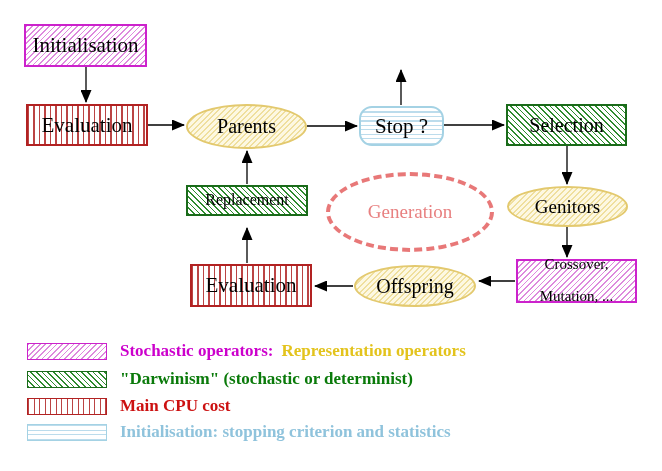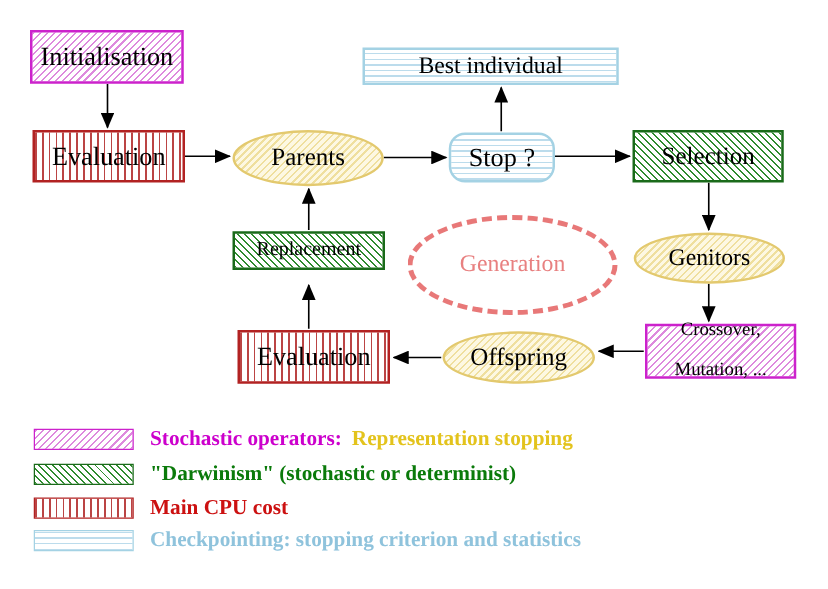--- a/index.html
+++ b/index.html
@@ -82,23 +82,20 @@
   </div>
 
   <div class="node lines-red" id="evaluation-top">
     <span>Evaluation</span>
   </div>
 
   <div class="node hatch-yellow ellipse" id="parents">
     <span>Parents</span>
   </div>
 
-  <div class="node lines-cyan" id="best-individual">
-    <span>Best individual</span>
-  </div>
 
   <div class="node lines-cyan" id="stop">
     <span>Stop ?</span>
   </div>
 
   <div class="node hatch-yellow ellipse" id="genitors">
     <span>Genitors</span>
   </div>
 
   <div class="node hatch-green" id="selection">
@@ -122,31 +119,31 @@
     <span>Replacement</span>
   </div>
 
   <div class="node" id="generation">
     <span>Generation</span>
   </div>
 
   <div class="legend-row" id="legend-row-1">
     <div class="legend-swatch hatch-magenta"></div>
     <span class="legend-text txt-magenta">Stochastic operators:</span>
-    <span class="legend-text txt-gold">Representation stopping</span>
+    <span class="legend-text txt-gold">Representation operators</span>
   </div>
 
   <div class="legend-row" id="legend-row-2">
     <div class="legend-swatch hatch-green"></div>
     <span class="legend-text txt-green">"Darwinism" (stochastic or determinist)</span>
   </div>
 
   <div class="legend-row" id="legend-row-3">
     <div class="legend-swatch lines-red"></div>
     <span class="legend-text txt-red">Main CPU cost</span>
   </div>
 
   <div class="legend-row" id="legend-row-4">
     <div class="legend-swatch lines-cyan"></div>
-    <span class="legend-text txt-blue">Checkpointing: stopping criterion and statistics</span>
+    <span class="legend-text txt-blue">Initialisation: stopping criterion and statistics</span>
   </div>
 
 </div>
 
 </body></html>

